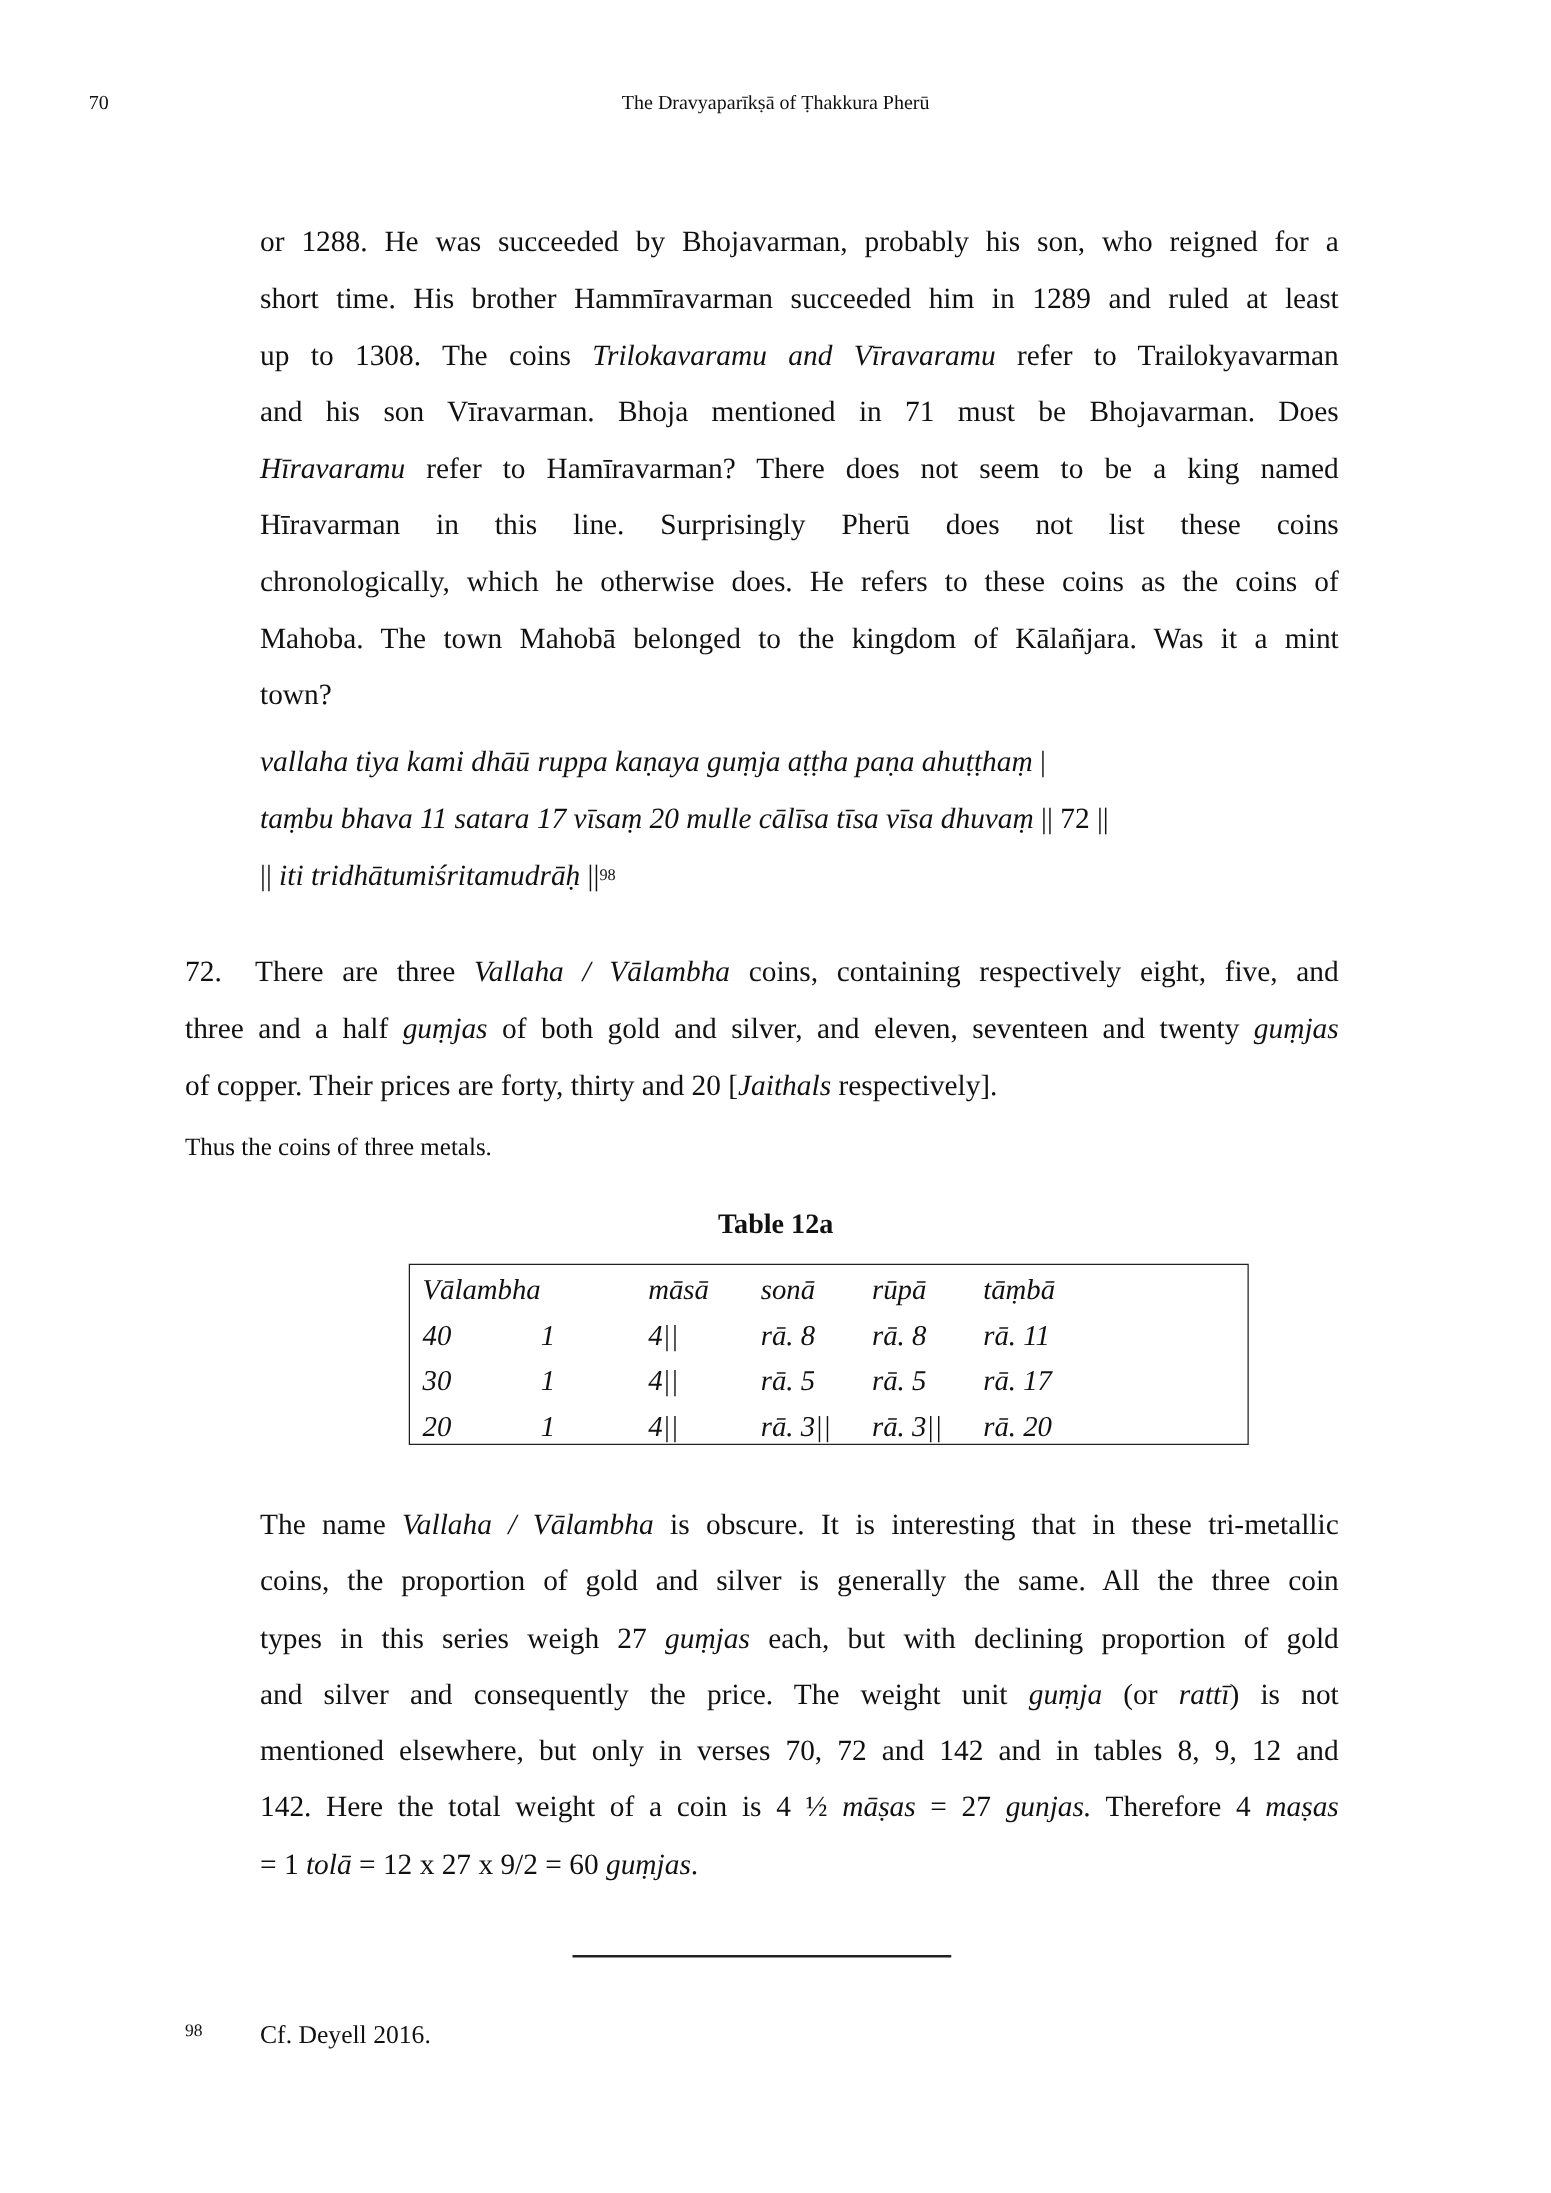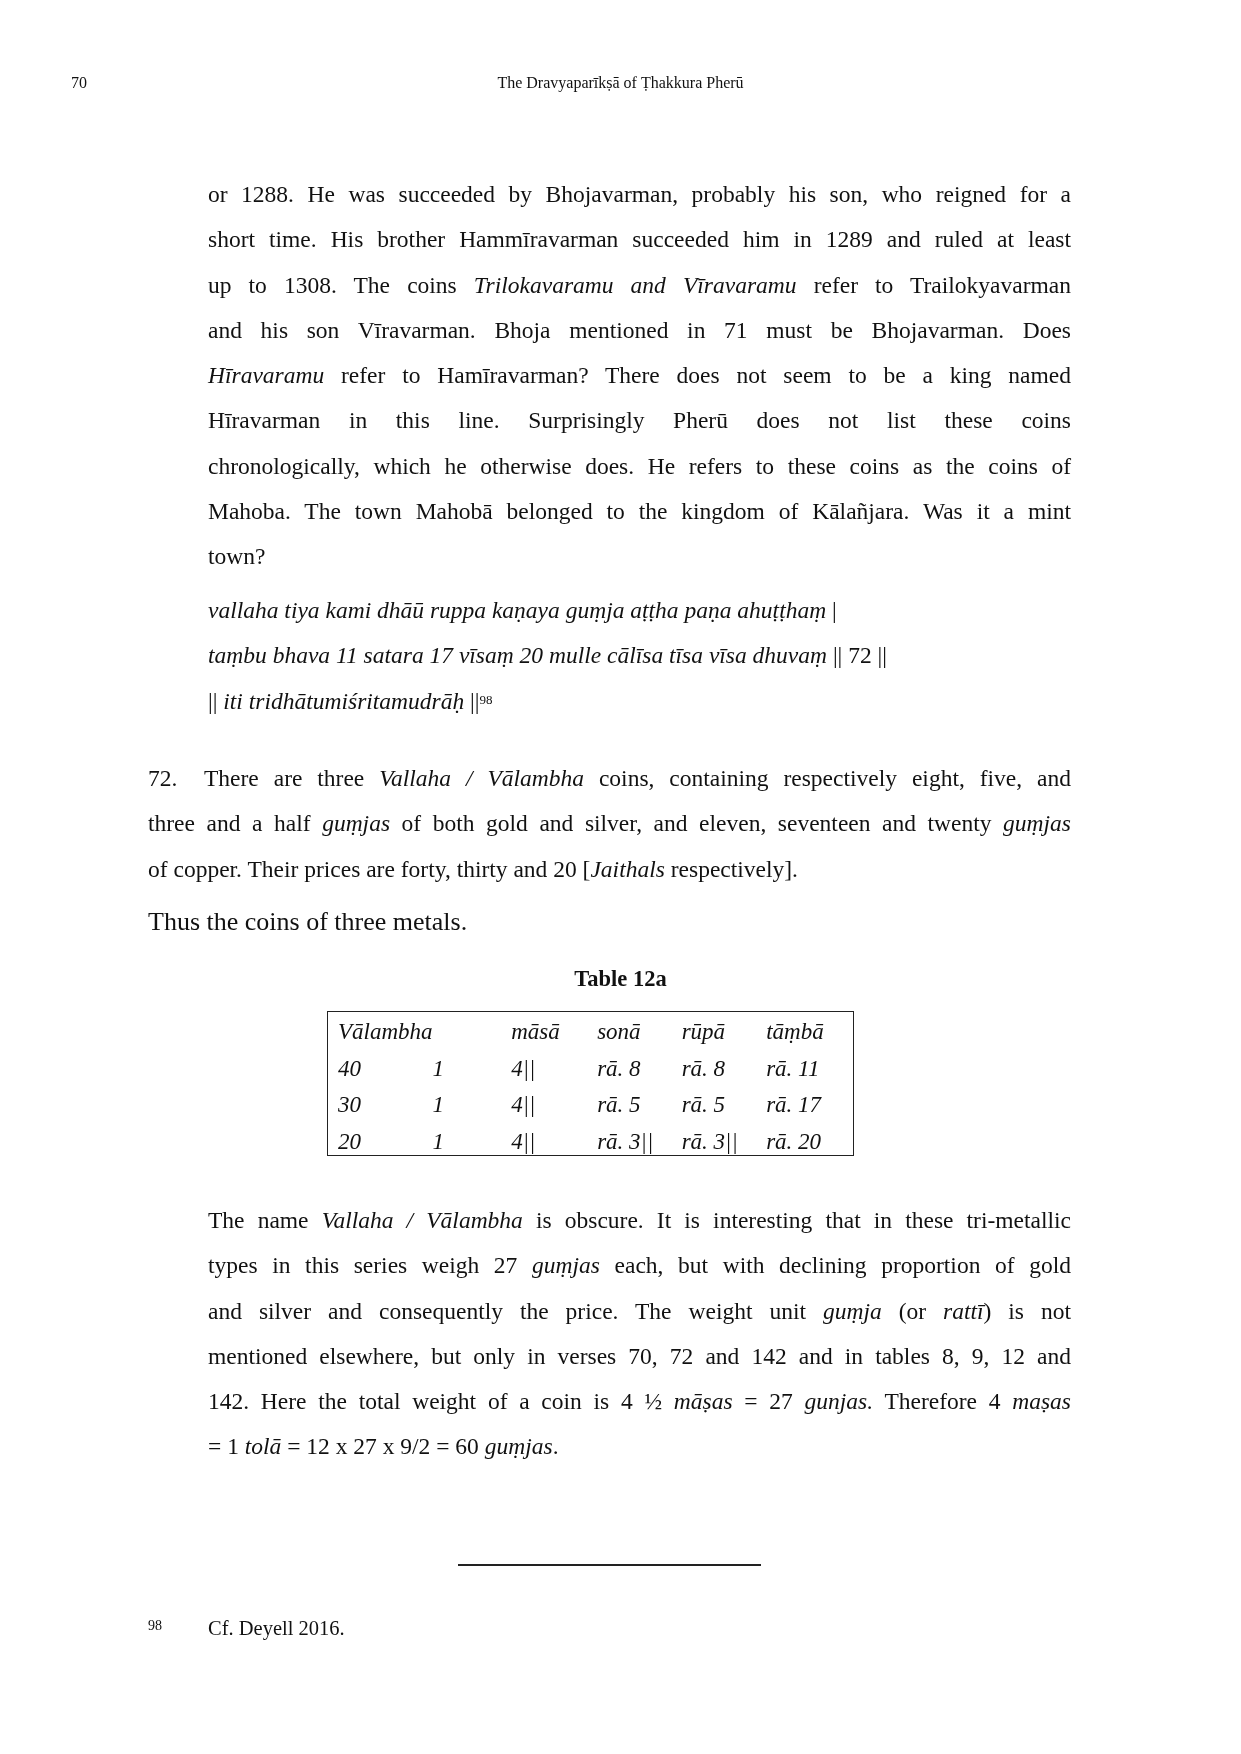--- a/index.html
+++ b/index.html
@@ -11,23 +11,23 @@
   .para { position:absolute; font-size:23.5px; line-height:45.3px; text-align:justify; }
   .line { display:block; text-align:justify; text-align-last:justify; white-space:nowrap; height:45.3px; }
   .line.last { text-align-last:left; }
   #p1 { left:208px; width:863px; top:172px; }
   #verse { left:208px; top:588px; font-size:23.5px; line-height:45.3px; font-style:italic; }
   #verse .vl { display:block; height:45.3px; white-space:nowrap; }
   .upright { font-style:normal; }
   sup { font-size:13px; vertical-align:top; position:relative; top:-2px; }
   #p72 { left:148px; width:923px; top:756px; }
   #p72 .num { display:inline-block; width:56px; }
-  #thus { left:148px; top:907px; font-size:26px; }
+  #thus { left:148px; top:907px; font-size:20px; }
   #table-title { left:0; width:1241px; top:966px; text-align:center; font-size:22.5px; font-weight:bold; }
-  #coin-table { left:327px; top:1011px; width:527px; height:145px; border:1.5px solid #222; box-sizing:border-box; }
+  #coin-table { left:327px; top:1011px; width:672px; height:145px; border:1.5px solid #222; box-sizing:border-box; }
   #coin-table table { border-collapse:collapse; font-style:italic; font-size:23px; margin-left:10px; margin-top:2px; }
   #coin-table td { padding:0; height:36.5px; vertical-align:middle; }
   .c0 { width:94px; } .c1 { width:86px; } .c2 { width:90px; } .c3 { width:89px; } .c4 { width:89px; } .c5 { width:90px; }
   #p2 { left:208px; width:863px; top:1198px; }
   #fn-rule { left:458px; top:1564px; width:303px; height:1.5px; background:#222; }
   #fn-mark { left:148px; top:1618px; font-size:14px; }
   #fn-text { left:208px; top:1617px; font-size:20.5px; }
   i, .it { font-style:italic; }
 </style>
 </head>
@@ -97,20 +97,21 @@
           <td class="c3">rā. 3||</td>
           <td class="c4">rā. 3||</td>
           <td class="c5">rā. 20</td>
         </tr>
       </tbody>
   </table>
 </div>
 
 <div id="p2" class="para">
     <span class="line"><span>The name </span><span class="it">Vallaha / Vālambha</span><span> is obscure. It is interesting that in these tri-metallic</span></span>
+    <span class="line"><span>coins, the proportion of gold and silver is generally the same. All the three coin</span></span>
     <span class="line"><span>types in this series weigh 27 </span><span class="it">guṃjas</span><span> each, but with declining proportion of gold</span></span>
     <span class="line"><span>and silver and consequently the price. The weight unit </span><span class="it">guṃja</span><span> (or </span><span class="it">rattī</span><span>) is not</span></span>
     <span class="line"><span>mentioned elsewhere, but only in verses 70, 72 and 142 and in tables 8, 9, 12 and</span></span>
     <span class="line"><span>142. Here the total weight of a coin is 4 ½ </span><span class="it">māṣas</span><span> = 27 </span><span class="it">gunjas.</span><span> Therefore 4 </span><span class="it">maṣas</span></span>
     <span class="line last"><span>= 1 </span><span class="it">tolā</span><span> = 12 x 27 x 9/2 = 60 </span><span class="it">guṃjas</span><span>.</span></span>
   </div>
 
 <div id="fn-rule" class="abs"></div>
 <div id="fn-mark" class="abs">98</div>
 <div id="fn-text" class="abs">Cf. Deyell 2016.</div>

